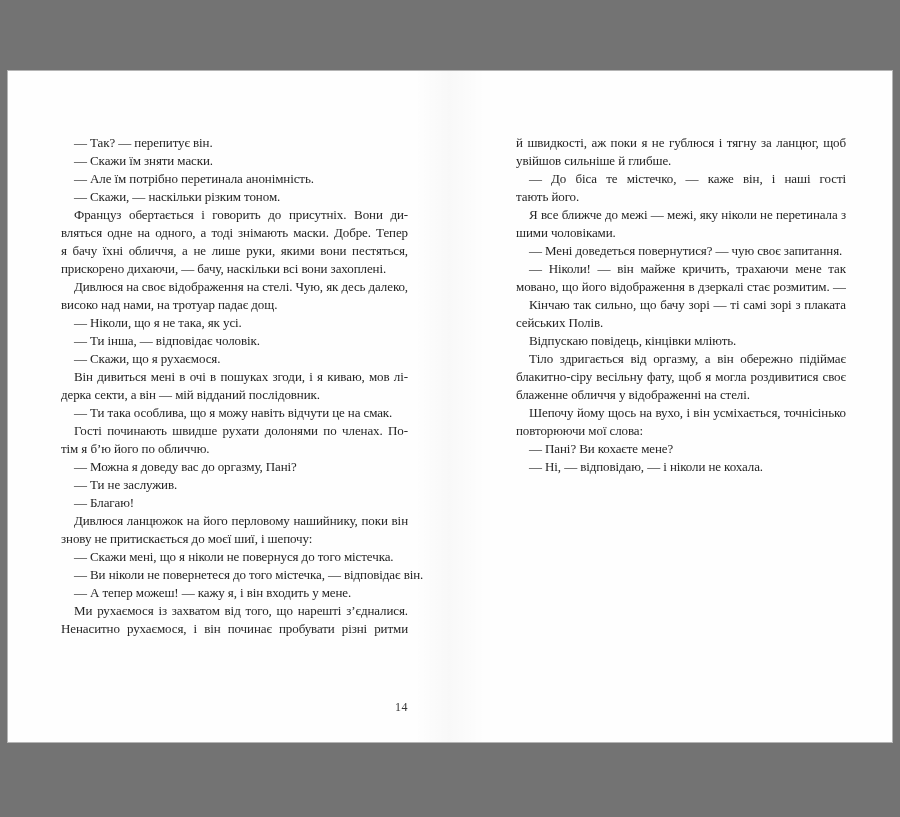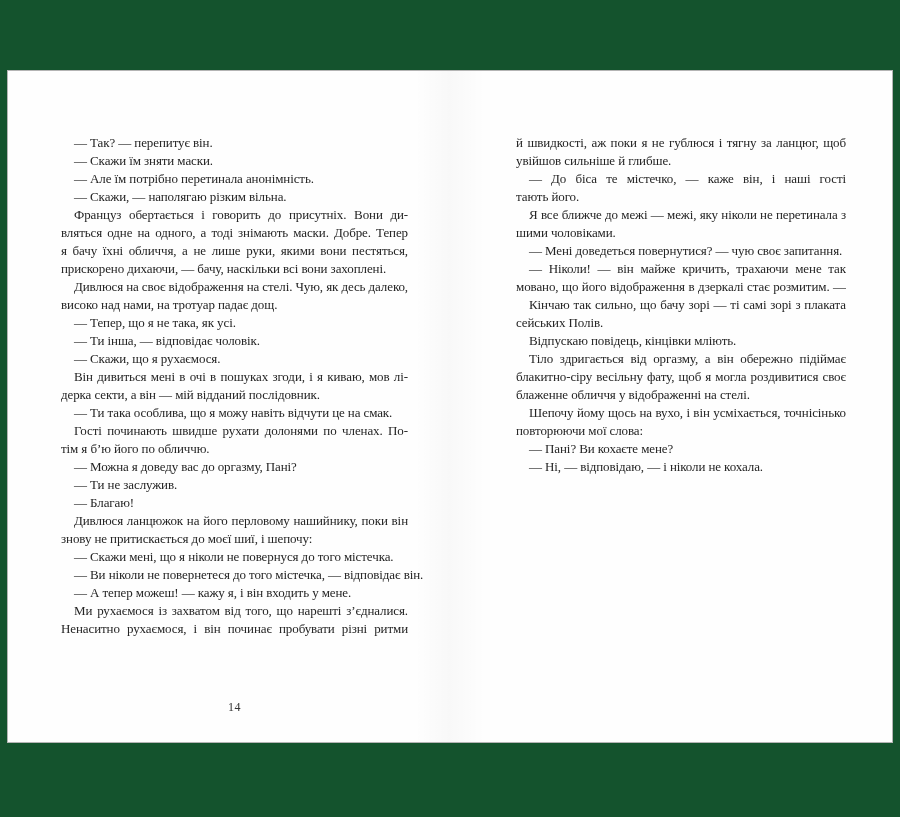--- a/index.html
+++ b/index.html
@@ -1,19 +1,19 @@
 <!DOCTYPE html>
 <html><head>
 <meta charset="utf-8">
 <style>
   html,body{margin:0;padding:0;background:#ffffff;}
   #stage{
     position:relative;
     width:900px;height:817px;
-    background:#14532d;
+    background:#737373;
     font-family:"Liberation Serif","DejaVu Serif",serif;
     overflow:hidden;
   }
   #book{
     position:absolute;left:7px;top:70px;
     width:884px;height:671px;
     border:1px solid #b4b4b4;
     background:
       linear-gradient(90deg, rgba(0,0,0,0) 46%, rgba(0,0,0,0.025) 50%, rgba(0,0,0,0) 54%),
       #fefefe;
@@ -34,55 +34,55 @@
   }
   .line.just{
     white-space:normal;
     text-align:justify;
     text-align-last:justify;
     overflow:hidden;
   }
   .line.ind{padding-left:13px;}
   #page-number{
     position:absolute;left:53px;top:629px;width:347px;
-    text-align:center;
+    text-align:right;
     font-size:12px;color:#333333;
     letter-spacing:0.5px;
   }
 </style>
 </head>
 <body>
 
 <div id="stage">
   <div id="book">
     <div id="left-text" class="textblock">
         <div class="para">
           <div class="line ind">— Так? — перепитує він.</div>
         </div>
         <div class="para">
           <div class="line ind">— Скажи їм зняти маски.</div>
         </div>
         <div class="para">
           <div class="line ind">— Але їм потрібно перетинала анонімність.</div>
         </div>
         <div class="para">
-          <div class="line ind">— Скажи, — наполягаю різким вільна.</div>
+          <div class="line ind">— Скажи, — наскільки різким тоном.</div>
         </div>
         <div class="para">
           <div class="line just ind">Француз обертається і говорить до присутніх. Вони ди-</div>
           <div class="line just">вляться одне на одного, а тоді знімають маски. Добре. Тепер</div>
           <div class="line just">я бачу їхні обличчя, а не лише руки, якими вони пестяться,</div>
           <div class="line">прискорено дихаючи, — бачу, наскільки всі вони захоплені.</div>
         </div>
         <div class="para">
           <div class="line just ind">Дивлюся на своє відображення на стелі. Чую, як десь далеко,</div>
           <div class="line">високо над нами, на тротуар падає дощ.</div>
         </div>
         <div class="para">
-          <div class="line ind">— Тепер, що я не така, як усі.</div>
+          <div class="line ind">— Ніколи, що я не така, як усі.</div>
         </div>
         <div class="para">
           <div class="line ind">— Ти інша, — відповідає чоловік.</div>
         </div>
         <div class="para">
           <div class="line ind">— Скажи, що я рухаємося.</div>
         </div>
         <div class="para">
           <div class="line just ind">Він дивиться мені в очі в пошуках згоди, і я киваю, мов лі-</div>
           <div class="line">дерка секти, а він — мій відданий послідовник.</div>

